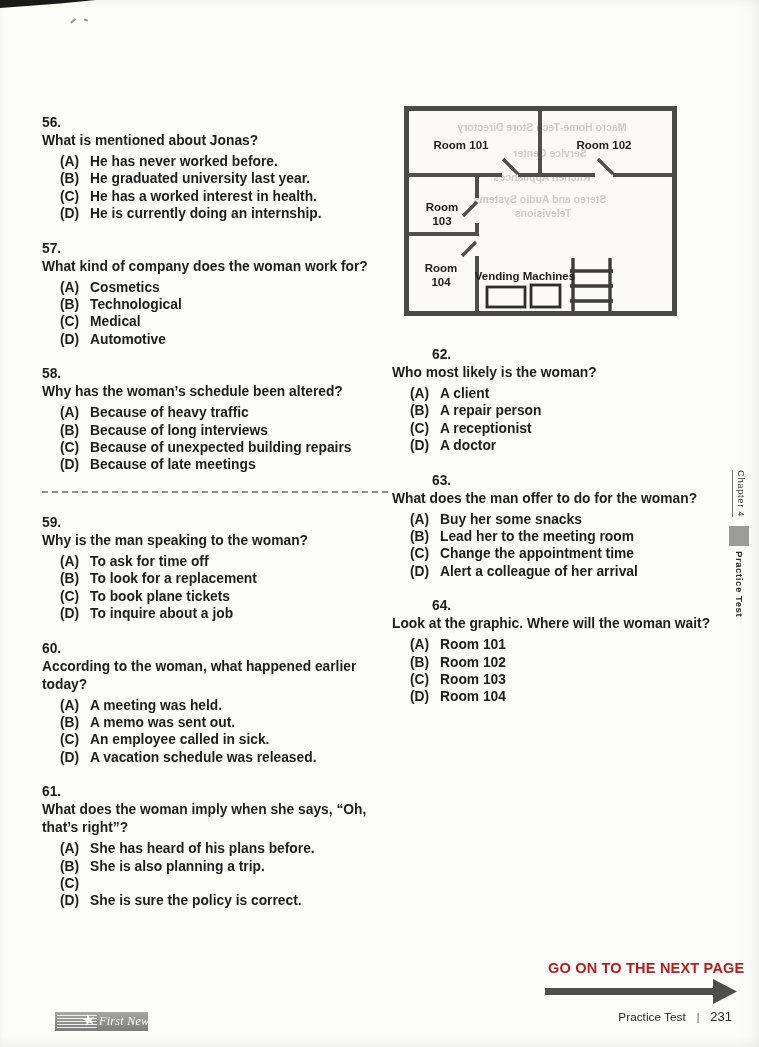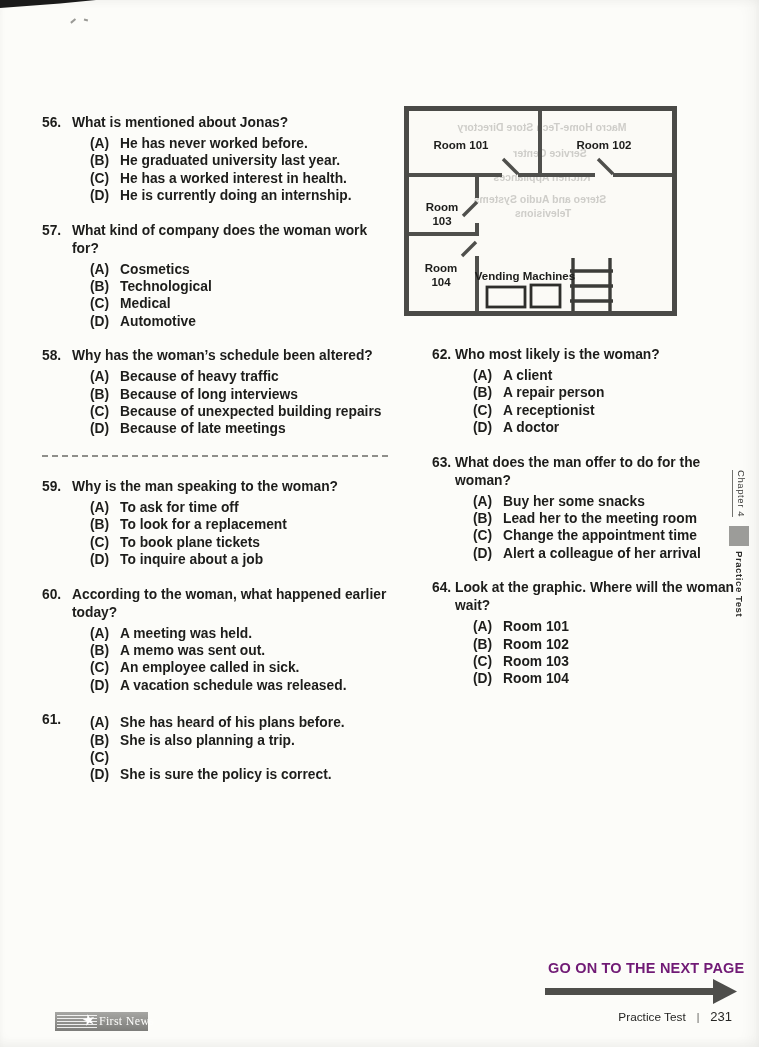--- a/index.html
+++ b/index.html
@@ -14,21 +14,21 @@
   .scan-sliver{position:absolute;left:0;top:0;width:96px;height:8px;background:#1a1a1a;
     clip-path:polygon(0 0,96px 0,60px 45%,0 100%);}
   .scan-mark{position:absolute;width:6px;height:1.5px;background:#9a9a96;}
   .m1{left:70px;top:20px;transform:rotate(-40deg);}
   .m2{left:84px;top:19px;transform:rotate(15deg);width:4px;}
 
   
   .col{position:absolute;font-size:13.8px;}
   #col-left{left:42px;top:114px;width:350px;}
   #col-right{left:392px;top:346px;width:345px;}
-  .q{display:flex;margin-bottom:17px;}
+  .q{display:flex;margin-bottom:17px;flex-direction:column;}
   .q-num{flex:none;width:30px;font-weight:bold;line-height:18px;}
   #col-right .q-num{width:23px;margin-left:40px;}
   .q-body{flex:1;min-width:0;font-weight:bold;}
   .q-text{line-height:18px;}
   .opts{margin-top:3px;}
   .opt{display:flex;line-height:17.4px;}
   .opt-letter{flex:none;width:30px;margin-left:18px;}
   .opt-text{flex:1;min-width:0;}
   .divider{border:none;border-top:2px dashed #8f8f8b;margin:14px 4px 21px 0;}
 
@@ -40,33 +40,33 @@
   .bleed-text{font-size:10.5px;fill:#c7c6c2;opacity:.85;}
 
   
   #side-tab{position:absolute;right:7px;top:470px;width:26px;display:flex;flex-direction:column;align-items:center;}
   .vtext{writing-mode:vertical-rl;font-size:9.5px;letter-spacing:.6px;white-space:nowrap;}
   #chapter-label{color:#3c3c3a;border-left:1px solid #74746f;padding-left:3px;}
   #tab-square{width:20px;height:20px;background:#9c9c99;margin-top:9px;}
   #practice-label{font-weight:bold;color:#2d2d2b;margin-top:5px;}
 
   
-  #go-on{position:absolute;left:548px;top:960px;font-size:14.5px;font-weight:bold;color:#701a75;letter-spacing:.2px;white-space:nowrap;}
+  #go-on{position:absolute;left:548px;top:960px;font-size:14.5px;font-weight:bold;color:#b91c1c;letter-spacing:.2px;white-space:nowrap;}
   #next-arrow{position:absolute;left:543px;top:978px;}
   #page-num{position:absolute;right:27px;top:1009px;display:flex;align-items:baseline;gap:11px;color:#262624;}
   #page-num .sec{font-size:11.8px;}
   #page-num .sep{font-size:10px;color:#55554f;}
   #page-num .num{font-size:13px;font-weight:normal;}
   #logo{position:absolute;left:55px;top:1012px;width:93px;height:19px;
     background:linear-gradient(#a6a6a3,#7d7d7a);}
   #logo .stripes{position:absolute;left:2px;top:3px;width:40px;height:13px;
     background:repeating-linear-gradient(to bottom,rgba(255,255,255,.85) 0 1px,transparent 1px 3px);}
   #logo .star{position:absolute;left:27px;top:-2px;color:#fff;font-size:15px;transform:rotate(-12deg);line-height:19px;}
   #logo .name{position:absolute;left:44px;top:0;height:19px;line-height:19px;
-    font-family:"Liberation Serif",serif;font-size:12px;color:#fdfdfb;letter-spacing:.3px;white-space:nowrap;}
+    font-family:"Liberation Serif",serif;font-style:italic;font-size:12px;color:#fdfdfb;letter-spacing:.3px;white-space:nowrap;}
 </style>
 </head>
 <body>
 
 <div class="page">
 
   <div class="scan-sliver"></div>
   <div class="scan-mark m1"></div>
   <div class="scan-mark m2"></div>
 
@@ -217,20 +217,21 @@
                   <span class="opt-letter">(D)</span>
                   <span class="opt-text">A vacation schedule was released.</span>
                 </div>
               </div>
           </div>
         </div>
 
         <div class="q">
           <span class="q-num">61.</span>
           <div class="q-body">
+            <div class="q-text">What does the woman imply when she says, “Oh, that’s right”?</div>
             <div class="opts">
 
                 <div class="opt">
                   <span class="opt-letter">(A)</span>
                   <span class="opt-text">She has heard of his plans before.</span>
                 </div>
 
                 <div class="opt">
                   <span class="opt-letter">(B)</span>
                   <span class="opt-text">She is also planning a trip.</span>

